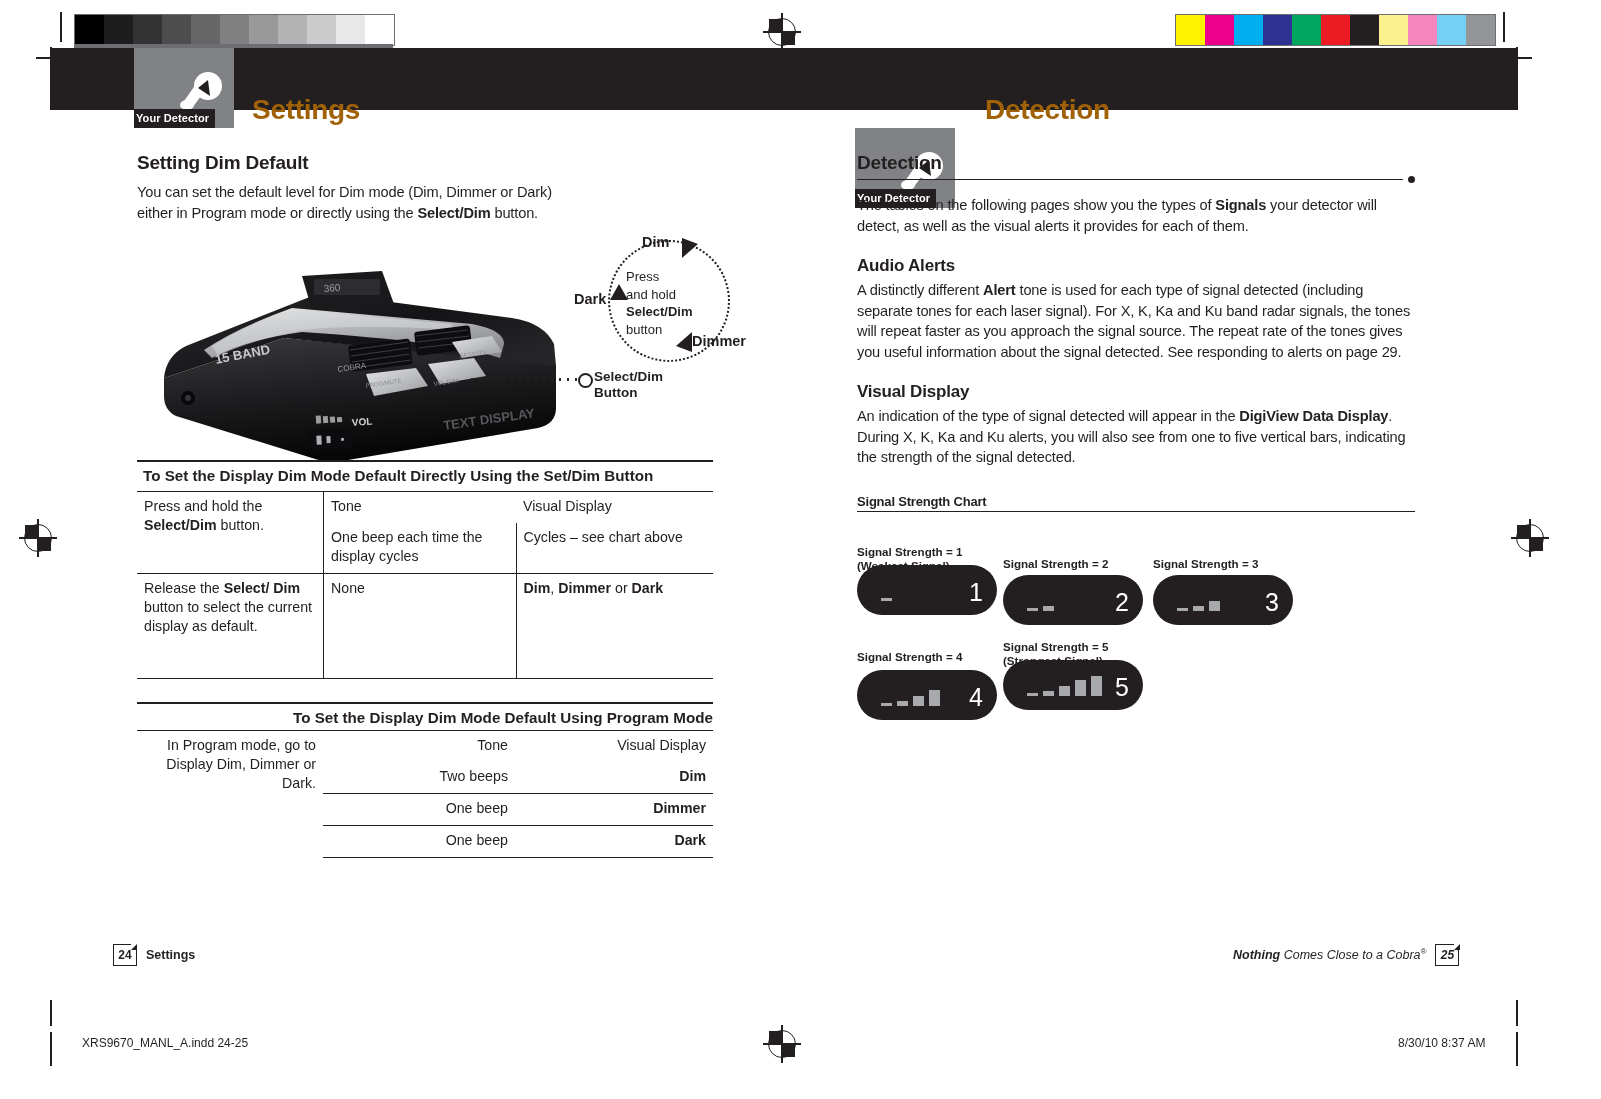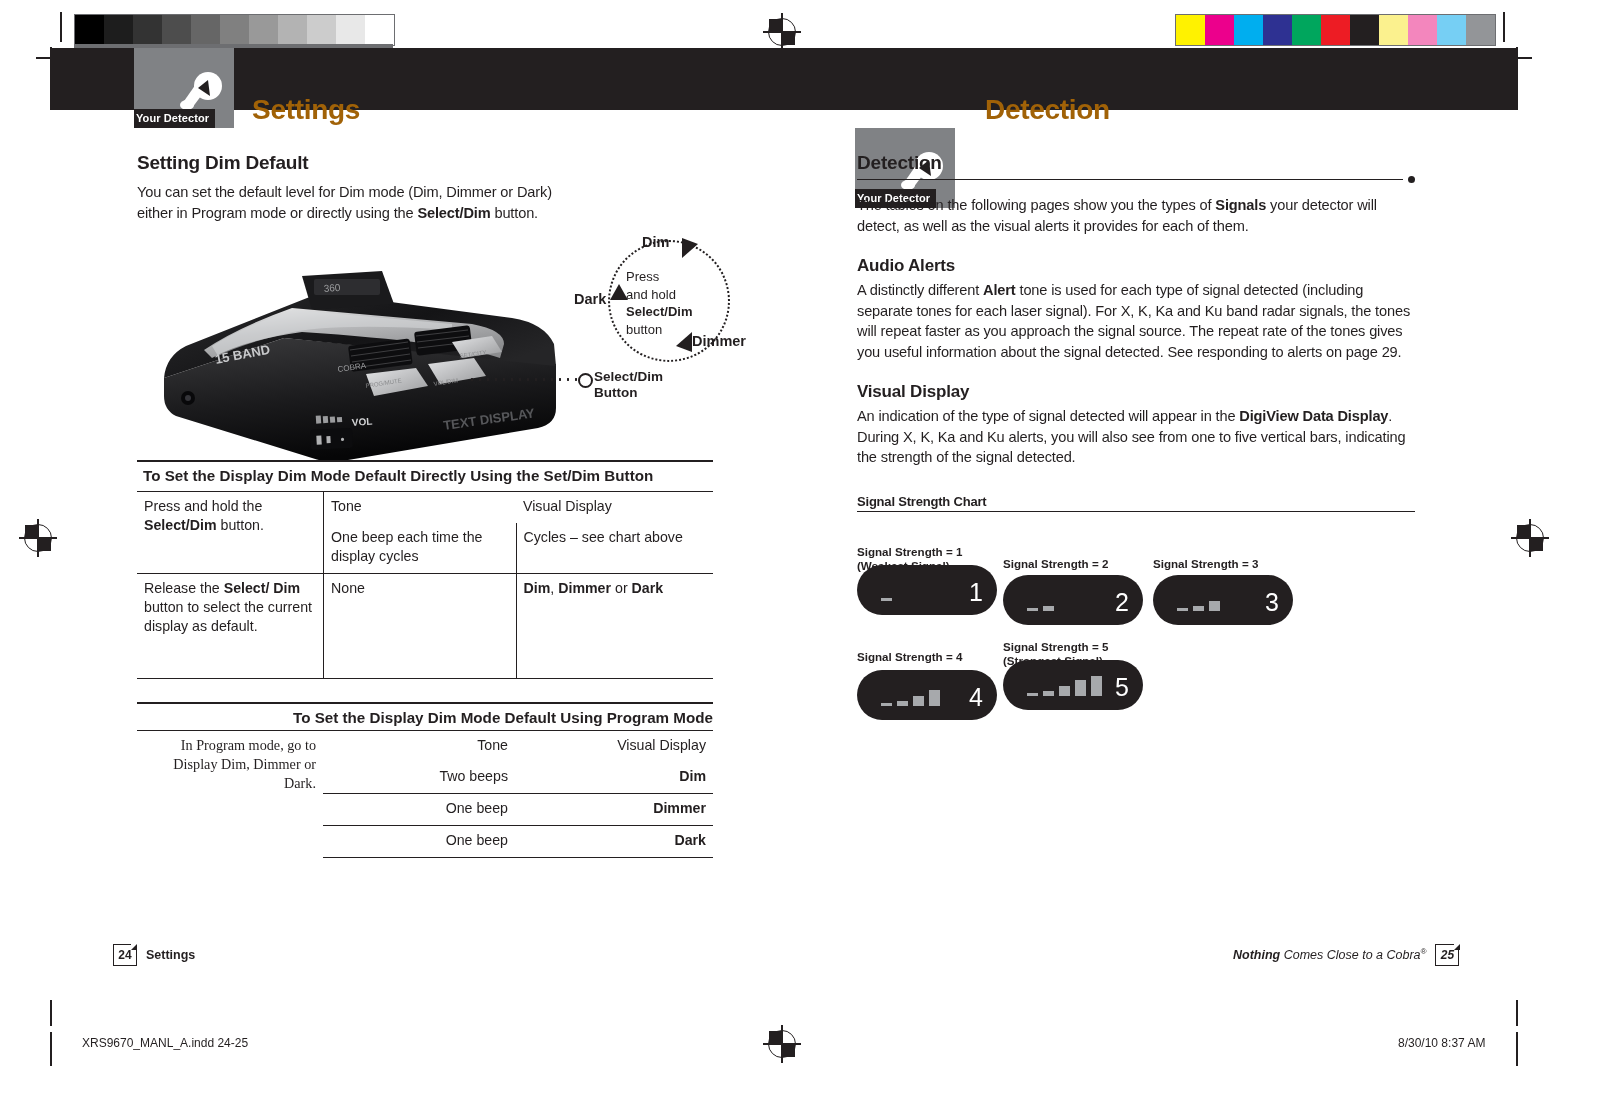--- a/index.html
+++ b/index.html
@@ -307,21 +307,21 @@
   </tbody>
     </table>
 </div>
 
 <div class="abs" style="left:137px;top:702px;width:576px;text-align:right;">
   <div class="rule"></div>
   <div class="tbl-title" style="padding-bottom:3px;">To Set the Display Dim Mode Default Using Program Mode</div>
   <table class="t">
     <tbody>
         <tr>
-      <td class="bdr-t" rowspan="4" style="width:172px;font-family:Liberation Serif, serif;">In Program mode, go to Display Dim, Dimmer or Dark.</td>
+      <td class="bdr-t" rowspan="4" style="width:172px;">In Program mode, go to Display Dim, Dimmer or Dark.</td>
       <td class="hdr-row bdr-t" style="width:178px;">Tone</td>
       <td class="hdr-row bdr-t">Visual Display</td>
     </tr>
     <tr>
       <td class="bdr-b">Two beeps</td>
       <td class="bdr-b"><b>Dim</b></td>
     </tr>
     <tr>
       <td class="bdr-b">One beep</td>
       <td class="bdr-b"><b>Dimmer</b></td>

